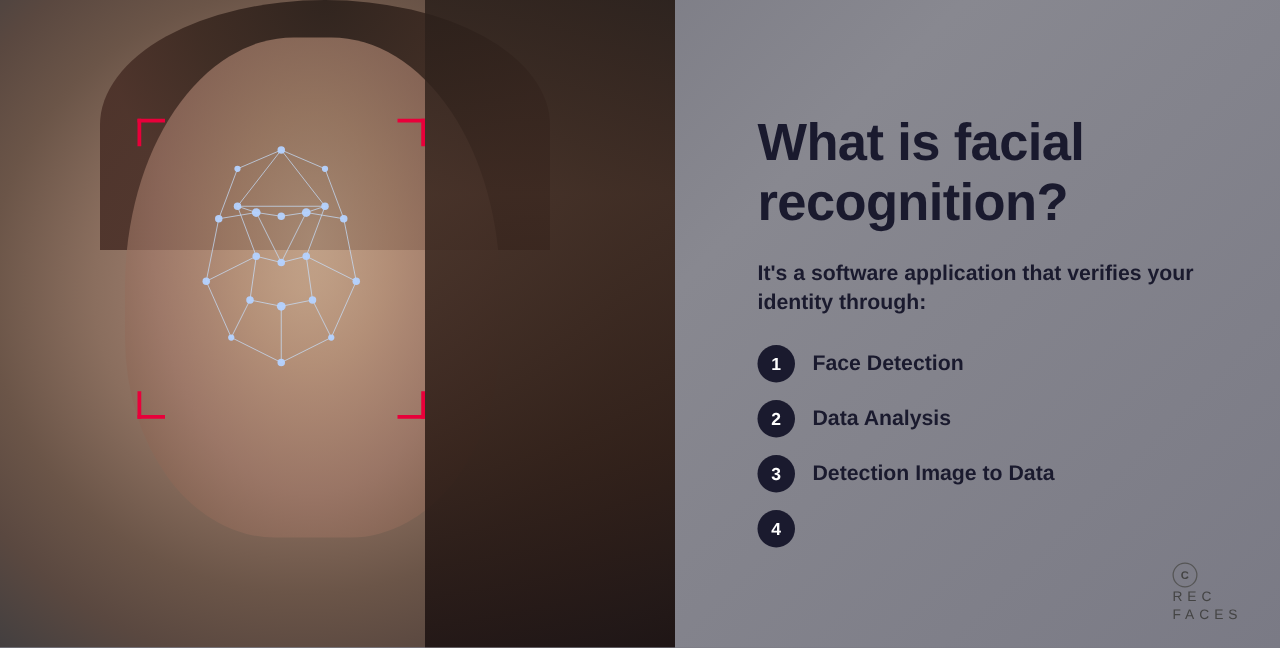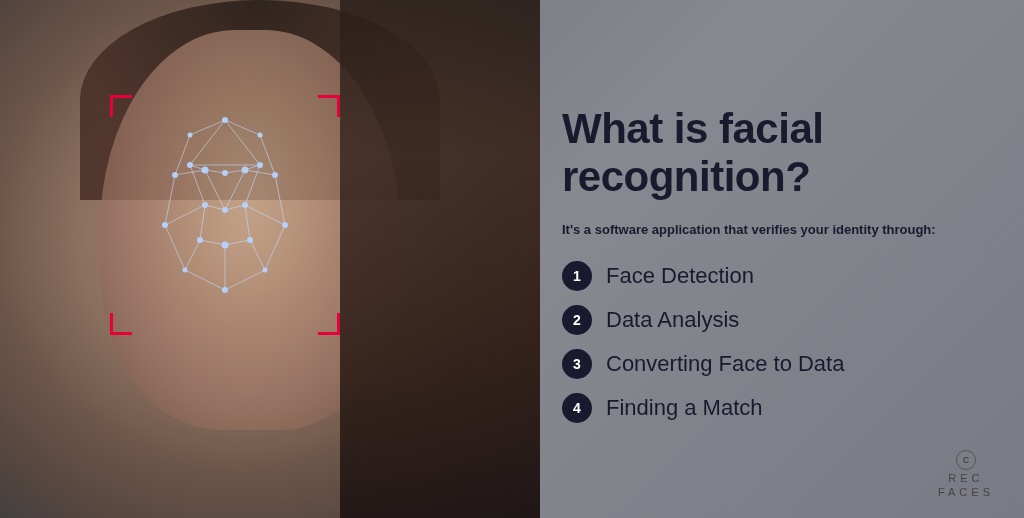--- a/index.html
+++ b/index.html
@@ -103,33 +103,34 @@
     }
 
     
     .content-side {
       flex: 1;
       padding: 40px 40px 30px 22px;
       display: flex;
       flex-direction: column;
       justify-content: center;
       background: transparent;
+      margin-left: 44px;
     }
 
     .main-title {
       font-size: 42px;
       font-weight: 900;
       color: #1a1a2e;
       line-height: 1.15;
       margin-bottom: 20px;
       letter-spacing: -0.5px;
     }
 
     .subtitle {
-      font-size: 13px;
+      font-size: 17px;
       font-weight: 600;
       color: #1a1a2e;
       line-height: 1.4;
       margin-bottom: 22px;
     }
 
     .steps-list {
       list-style: none;
       display: flex;
       flex-direction: column;
@@ -150,32 +151,31 @@
       color: white;
       display: flex;
       align-items: center;
       justify-content: center;
       font-size: 14px;
       font-weight: 700;
       flex-shrink: 0;
     }
 
     .step-label {
-      font-size: 22px;
-      font-weight: 400;
+      font-size: 17px;
+      font-weight: 700;
       color: #1a1a2e;
     }
 
     .logo-area {
       position: absolute;
       bottom: 20px;
       right: 30px;
       display: flex;
       flex-direction: column;
-      align-items: center;
       gap: 2px;
     }
 
     .logo-circle {
       width: 20px;
       height: 20px;
       border-radius: 50%;
       border: 1.5px solid #555;
       display: flex;
       align-items: center;
@@ -303,25 +303,24 @@
       <li class="step-item">
         <div class="step-number">1</div>
         <span class="step-label">Face Detection</span>
       </li>
       <li class="step-item">
         <div class="step-number">2</div>
         <span class="step-label">Data Analysis</span>
       </li>
       <li class="step-item">
         <div class="step-number">3</div>
-        <span class="step-label">Converting Face to Data</span>
+        <span class="step-label">Detection Image to Data</span>
       </li>
       <li class="step-item">
         <div class="step-number">4</div>
-        <span class="step-label">Finding a Match</span>
       </li>
     </ul>
   </div>
 
   <div class="logo-area">
     <div class="logo-circle"></div>
     <span class="logo-text-rec">REC</span>
     <span class="logo-text-faces">FACES</span>
   </div>
 

